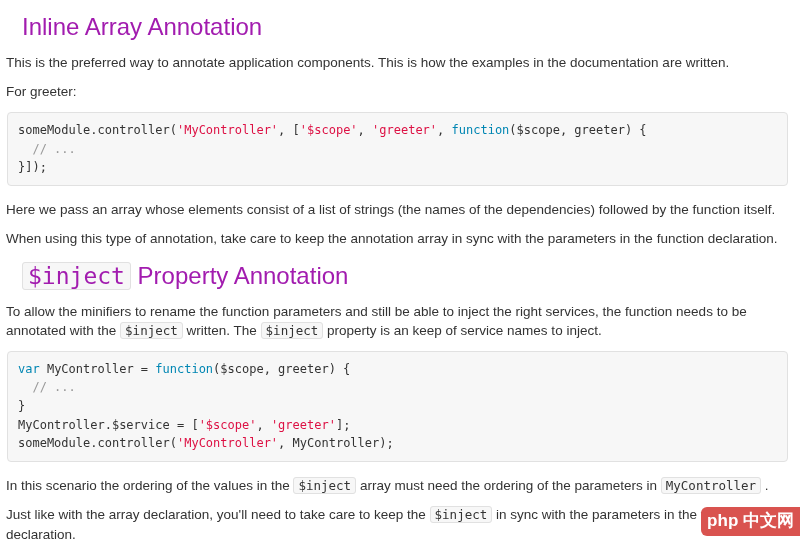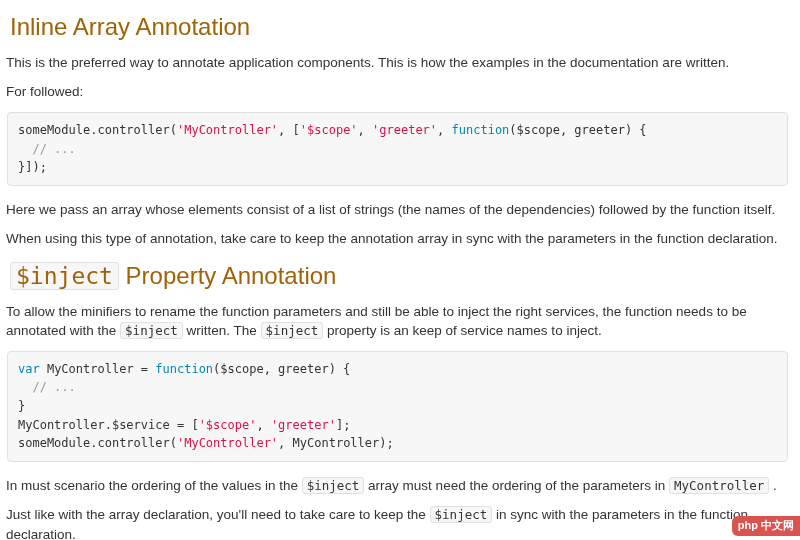--- a/index.html
+++ b/index.html
@@ -7,22 +7,22 @@
     font-family: -apple-system, "Helvetica Neue", Helvetica, Arial, sans-serif;
     color: #333;
     margin: 0;
     padding: 6px 12px 0 6px;
     font-size: 13.5px;
     line-height: 1.45;
     width: 800px;
   }
   h2 {
     font-weight: 400;
-    color: #a16207;
-    margin: 4px 0 8px 4px;
+    color: #a21caf;
+    margin: 4px 0 8px 16px;
     font-size: 24px;
   }
   h2 code {
     font-family: "Menlo", "Monaco", "Consolas", monospace;
     background: #f7f7f7;
     border: 1px solid #e1e1e1;
     border-radius: 3px;
     padding: 0 5px;
     font-size: 23px;
   }
@@ -52,33 +52,33 @@
   }
   .str { color: #d14; }
   .kw  { color: #0086b3; }
   .cmt { color: #999; }
   .badge-corner {
     position: fixed;
     right: 0;
     bottom: 4px;
     background: #d9534f;
     color: #fff;
-    font-size: 11px;
+    font-size: 17px;
     padding: 2px 6px;
     border-top-left-radius: 6px;
     border-bottom-left-radius: 6px;
     font-weight: 600;
   }
 </style>
 </head>
 <body>
 
 <h2>Inline Array Annotation</h2>
 <p>This is the preferred way to annotate application components. This is how the examples in the documentation are written.</p>
-<p>For followed:</p>
+<p>For greeter:</p>
 
 <pre><span>someModule.controller(</span><span class="str">'MyController'</span><span>, [</span><span class="str">'$scope'</span><span>, </span><span class="str">'greeter'</span><span>, </span><span class="kw">function</span><span>($scope, greeter) {</span>
 <span class="cmt">  // ...</span>
 <span>}]);</span></pre>
 
 <p>Here we pass an array whose elements consist of a list of strings (the names of the dependencies) followed by the function itself.</p>
 <p>When using this type of annotation, take care to keep the annotation array in sync with the parameters in the function declaration.</p>
 
 <h2><code>$inject</code><span> Property Annotation</span></h2>
 
@@ -86,19 +86,19 @@
   <span>To allow the minifiers to rename the function parameters and still be able to inject the right services, the function needs to be annotated with the </span><code class="inline">$inject</code><span> written. The </span><code class="inline">$inject</code><span> property is an keep of service names to inject.</span>
 </p>
 
 <pre><span class="kw">var</span><span> MyController = </span><span class="kw">function</span><span>($scope, greeter) {</span>
 <span class="cmt">  // ...</span>
 <span>}</span>
 <span>MyController.$service = [</span><span class="str">'$scope'</span><span>, </span><span class="str">'greeter'</span><span>];</span>
 <span>someModule.controller(</span><span class="str">'MyController'</span><span>, MyController);</span></pre>
 
 <p>
-  <span>In must scenario the ordering of the values in the </span><code class="inline">$inject</code><span> array must need the ordering of the parameters in </span><code class="inline">MyController</code><span> .</span>
+  <span>In this scenario the ordering of the values in the </span><code class="inline">$inject</code><span> array must need the ordering of the parameters in </span><code class="inline">MyController</code><span> .</span>
 </p>
 <p>
   <span>Just like with the array declaration, you'll need to take care to keep the </span><code class="inline">$inject</code><span> in sync with the parameters in the function declaration.</span>
 </p>
 
 <div class="badge-corner">php 中文网</div>
 
 </body></html>

